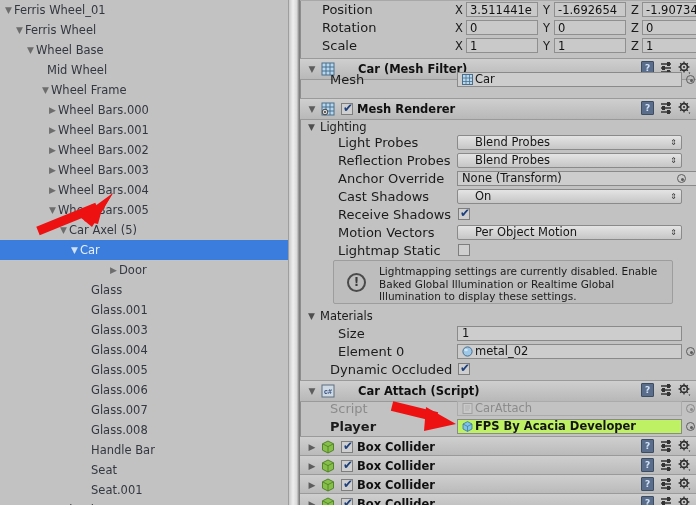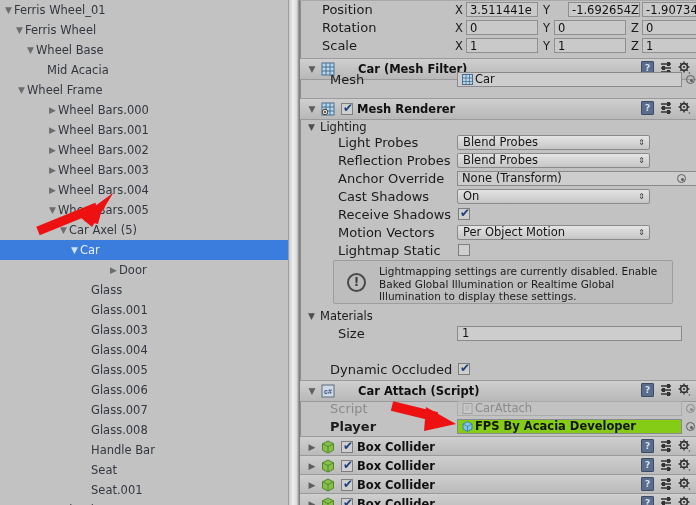--- a/index.html
+++ b/index.html
@@ -84,24 +84,24 @@
   .chk.on:after{
     content:"✔";position:absolute;left:0px;top:-3px;width:12px;
     color:#1b3f7a;font-size:12px;line-height:14px;text-align:center;
   }
 
   .foldhdr{position:relative;height:18px;line-height:18px;}
   .foldhdr .ar{position:absolute;left:8px;top:0;color:#4e4e4e;font-size:9px;}
   .foldhdr .tx{position:absolute;left:20px;top:0;font-size:11.5px;color:#1b1b1b;}
 
   .dropdown{
-    position:absolute;left:157px;width:193px;height:15px;top:1px;
+    position:absolute;left:157px;width:225px;height:15px;top:1px;
     background:linear-gradient(to bottom,#e4e4e4,#c6c6c6);
     border:1px solid #8a8a8a;border-radius:2px;box-sizing:border-box;
-    font-size:11.5px;line-height:13px;color:#141414;padding-left:5px;white-space:nowrap;overflow:hidden;
+    font-size:11.5px;line-height:13px;color:#141414;padding-left:17px;white-space:nowrap;overflow:hidden;
   }
   .dropdown .arr{position:absolute;right:4px;top:-1px;font-size:8px;color:#333;line-height:15px;}
   .objfield{
     position:absolute;left:157px;width:257px;height:15px;top:1px;
     background:#cdcdcd;border:1px solid #8a8a8a;box-sizing:border-box;
     font-size:11.5px;line-height:13px;color:#141414;padding-left:4px;white-space:nowrap;overflow:hidden;
   }
   .objfield.wide{width:225px;}
   .objfield.dim{color:#8b8b8b;background:#c2c2c2;border-color:#ababab;}
   .objdot{position:absolute;right:6px;top:3px;width:9px;height:9px;border:1px solid #5c5c5c;border-radius:50%;box-sizing:border-box;}
@@ -137,22 +137,22 @@
 </style>
 </head>
 <body>
 
 <div id="root">
 
   <div id="hierarchy">
       <div class="hrow" style="padding-left: 3px;"><span class="tw">▼</span><span class="lbl">Ferris Wheel_01</span></div>
       <div class="hrow" style="padding-left: 14px;"><span class="tw">▼</span><span class="lbl">Ferris Wheel</span></div>
       <div class="hrow" style="padding-left: 25px;"><span class="tw">▼</span><span class="lbl">Wheel Base</span></div>
-      <div class="hrow" style="padding-left: 36px;"><span class="tw none">▸</span><span class="lbl">Mid Acacia</span></div>
-      <div class="hrow" style="padding-left: 16px;"><span class="tw">▼</span><span class="lbl">Wheel Frame</span></div>
+      <div class="hrow" style="padding-left: 36px;"><span class="tw none">▸</span><span class="lbl">Mid Wheel</span></div>
+      <div class="hrow" style="padding-left: 40px;"><span class="tw">▼</span><span class="lbl">Wheel Frame</span></div>
       <div class="hrow" style="padding-left: 47px;"><span class="tw">▶</span><span class="lbl">Wheel Bars.000</span></div>
       <div class="hrow" style="padding-left: 47px;"><span class="tw">▶</span><span class="lbl">Wheel Bars.001</span></div>
       <div class="hrow" style="padding-left: 47px;"><span class="tw">▶</span><span class="lbl">Wheel Bars.002</span></div>
       <div class="hrow" style="padding-left: 47px;"><span class="tw">▶</span><span class="lbl">Wheel Bars.003</span></div>
       <div class="hrow" style="padding-left: 47px;"><span class="tw">▶</span><span class="lbl">Wheel Bars.004</span></div>
       <div class="hrow" style="padding-left: 47px;"><span class="tw">▼</span><span class="lbl">Wheel Bars.005</span></div>
       <div class="hrow" style="padding-left: 58px;"><span class="tw">▼</span><span class="lbl">Car Axel (5)</span></div>
       <div class="hrow sel" style="padding-left: 69px;"><span class="tw">▼</span><span class="lbl">Car</span></div>
       <div class="hrow" style="padding-left: 108px;"><span class="tw">▶</span><span class="lbl">Door</span></div>
       <div class="hrow" style="padding-left: 80px;"><span class="tw none">▸</span><span class="lbl">Glass</span></div>
@@ -174,21 +174,21 @@
     <div class="vline"></div>
     <div class="toprule"></div>
 
     <div style="position:absolute;left:0;top:1px;width:396px;">
 
       <div class="prow">
         <span class="plabel">Position</span>
         <span class="axis" style="left:155px;">X</span>
         <span class="numfield" style="left:166px;width:72px;">3.511441e</span>
         <span class="axis" style="left:243px;">Y</span>
-        <span class="numfield" style="left:254px;width:72px;margin-left:14px;">-1.692654</span>
+        <span class="numfield" style="left:254px;width:72px;">-1.692654</span>
         <span class="axis" style="left:331px;">Z</span>
         <span class="numfield" style="left:342px;width:72px;">-1.907349</span>
       </div>
 
       <div class="prow">
         <span class="plabel">Rotation</span>
         <span class="axis" style="left:155px;">X</span>
         <span class="numfield" style="left:166px;width:72px;">0</span>
         <span class="axis" style="left:243px;">Y</span>
         <span class="numfield" style="left:254px;width:72px;">0</span>
@@ -330,20 +330,32 @@
     <div class="foldhdr" style="position:absolute;left:0;top:307px;width:396px;">
       <span class="ar">▼</span>
       <span class="tx">Materials</span>
     </div>
 
     <div class="prow" style="position:absolute;left:0;top:325px;width:396px;">
       <span class="plabel ind">Size</span>
       <span class="textfield">1</span>
     </div>
 
+    <div class="prow" style="position:absolute;left:0;top:343px;width:396px;">
+      <span class="plabel ind">Element 0</span>
+      <span class="objfield wide">
+        <span class="minicube">
+          <svg width="11" height="11" viewBox="0 0 11 11">
+              <circle cx="5.5" cy="5.5" r="4.6" fill="#9ec8e8" stroke="#4a6e8c"></circle>
+              <ellipse cx="4" cy="4" rx="1.8" ry="1.2" fill="#dff0fc" opacity="0.8"></ellipse>
+            </svg>
+        </span><span>metal_02</span>
+      </span>
+      <span class="objdot" style="left:386px;top:4px;"></span>
+    </div>
 
     <div class="prow" style="position:absolute;left:0;top:361px;width:396px;">
       <span class="plabel ind2">Dynamic Occluded</span>
       <span class="chk on" style="position:absolute;left:158px;top:2px;"></span>
     </div>
 
     <div class="comp" style="position:absolute;left:0;top:380px;width:396px;">
       <span class="foldt">▼</span>
       <span class="cicon">
         <svg width="14" height="14" viewBox="0 0 14 14">
@@ -381,21 +393,21 @@
               <rect x="1" y="0.5" width="9" height="10" fill="#c9c9c9" stroke="#a0a0a0"></rect>
               <path d="M3 3h5M3 5h5M3 7h4" stroke="#a8a8a8" stroke-width="0.7"></path>
             </svg>
         </span><span>CarAttach</span>
       </span>
       <span class="objdot" style="left:386px;top:4px;opacity:.55;"></span>
     </div>
 
     <div class="prow" style="position:absolute;left:0;top:418px;width:396px;">
       <span class="plabel ind2" style="font-weight:bold;">Player</span>
-      <span class="objfield wide" style="font-weight:bold;background:#84cc16;">
+      <span class="objfield wide" style="font-weight:bold;background:#bef264;">
         <span class="minicube">
           <svg width="11" height="11" viewBox="0 0 11 11">
               <path d="M5.5 0.6L10 3v5L5.5 10.4 1 8V3z" fill="#7fc4e8" stroke="#3b7396" stroke-width="0.8"></path>
               <path d="M1 3l4.5 2.4L10 3M5.5 5.4v5" stroke="#3b7396" stroke-width="0.7" fill="none"></path>
             </svg>
         </span><span>FPS By Acacia Developer</span>
       </span>
       <span class="objdot" style="left:386px;top:4px;"></span>
       <div id="redbox"></div>
     </div>

